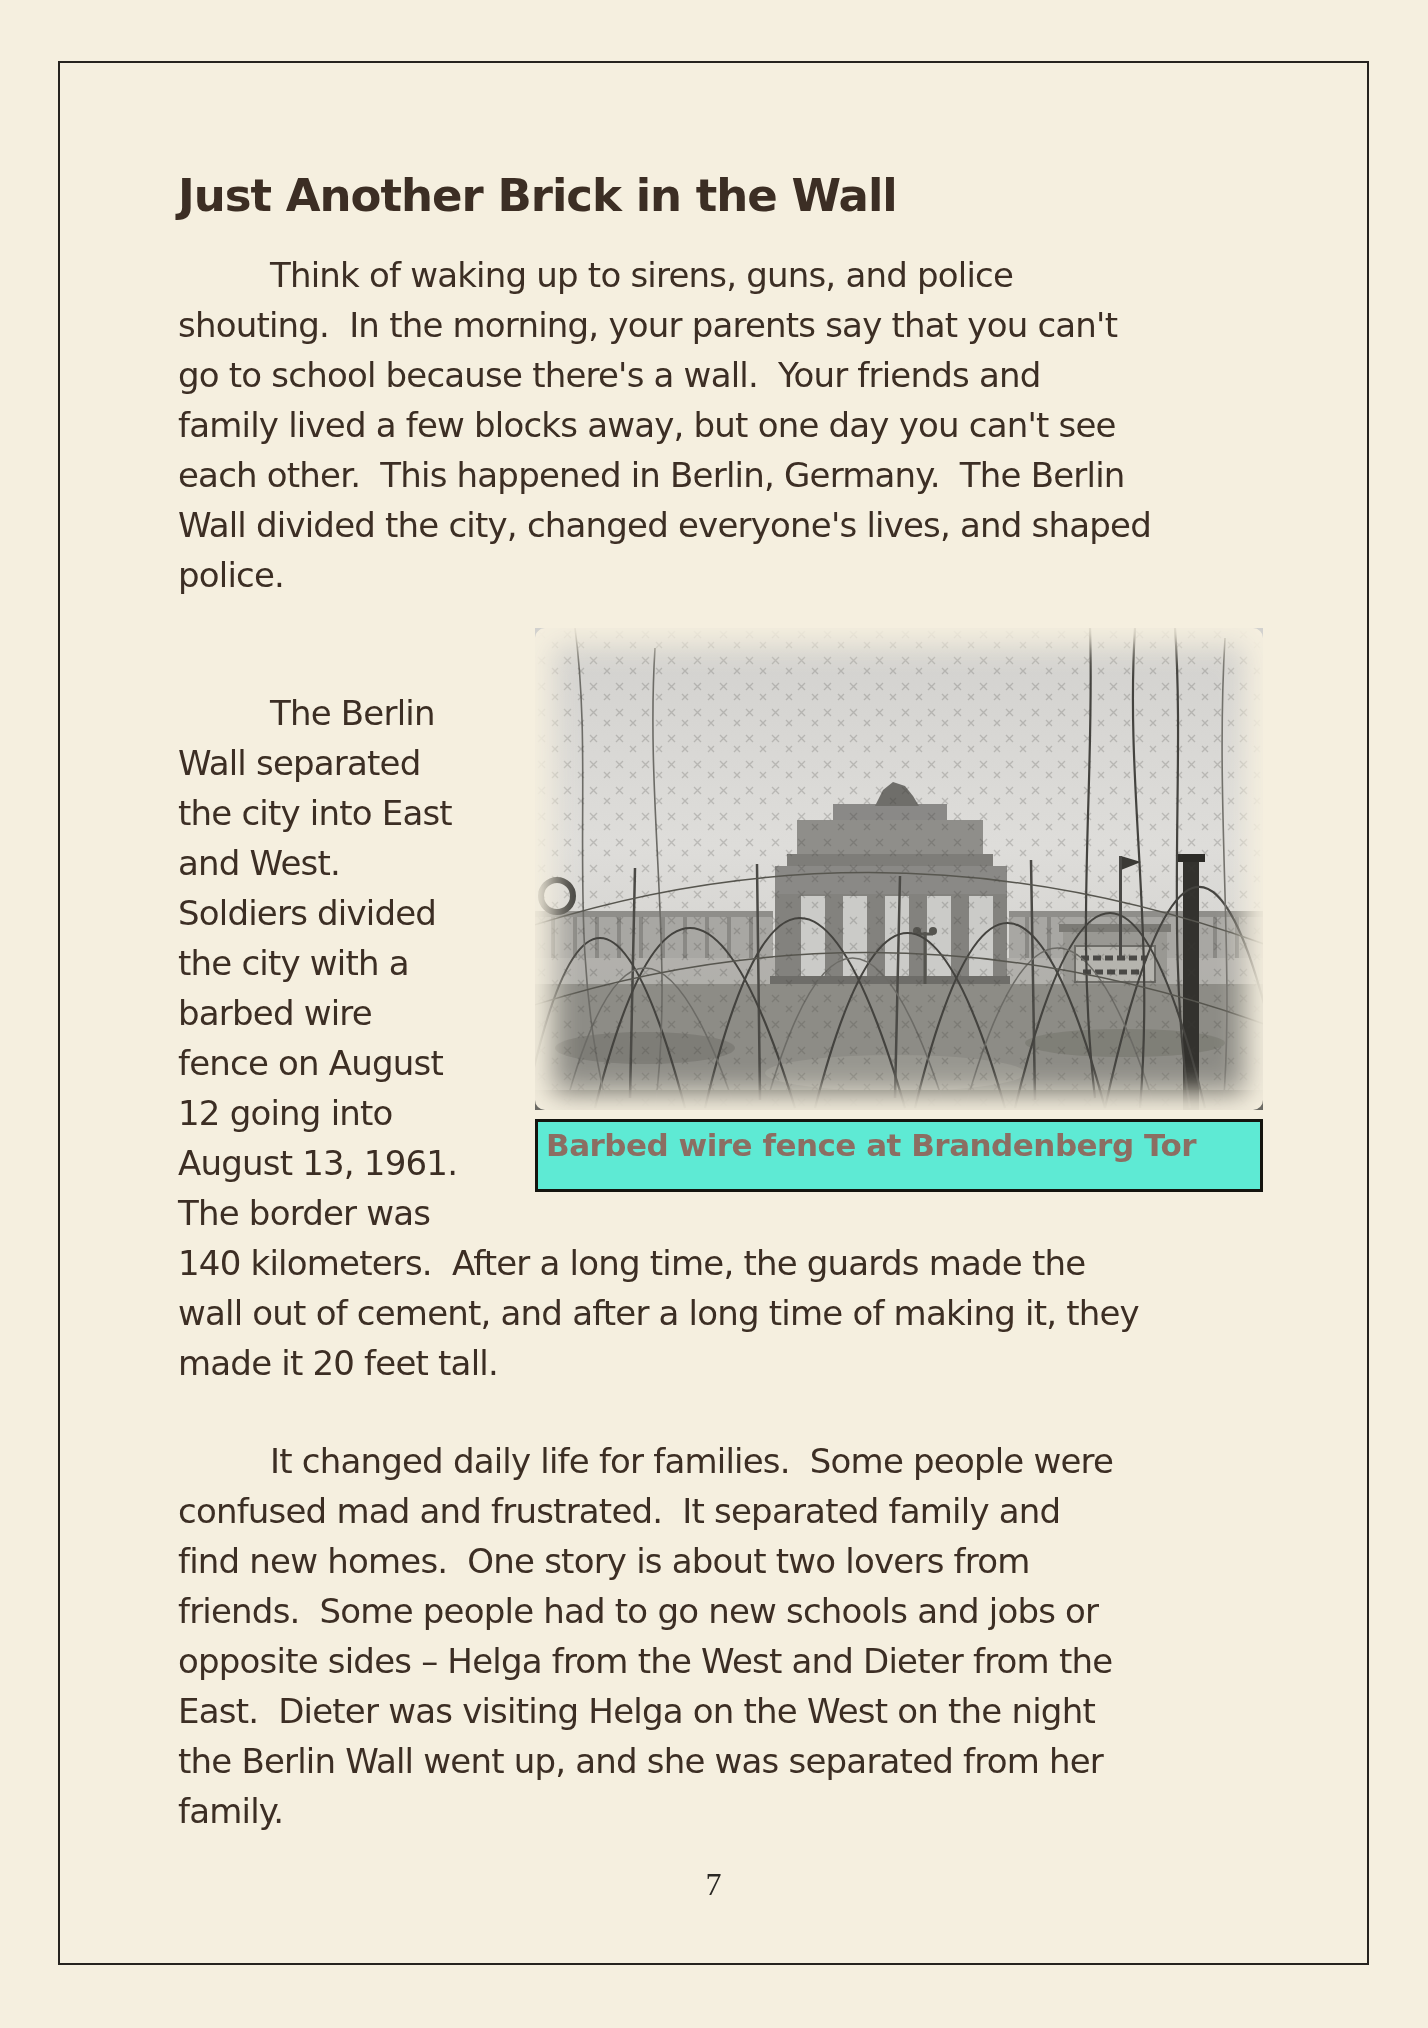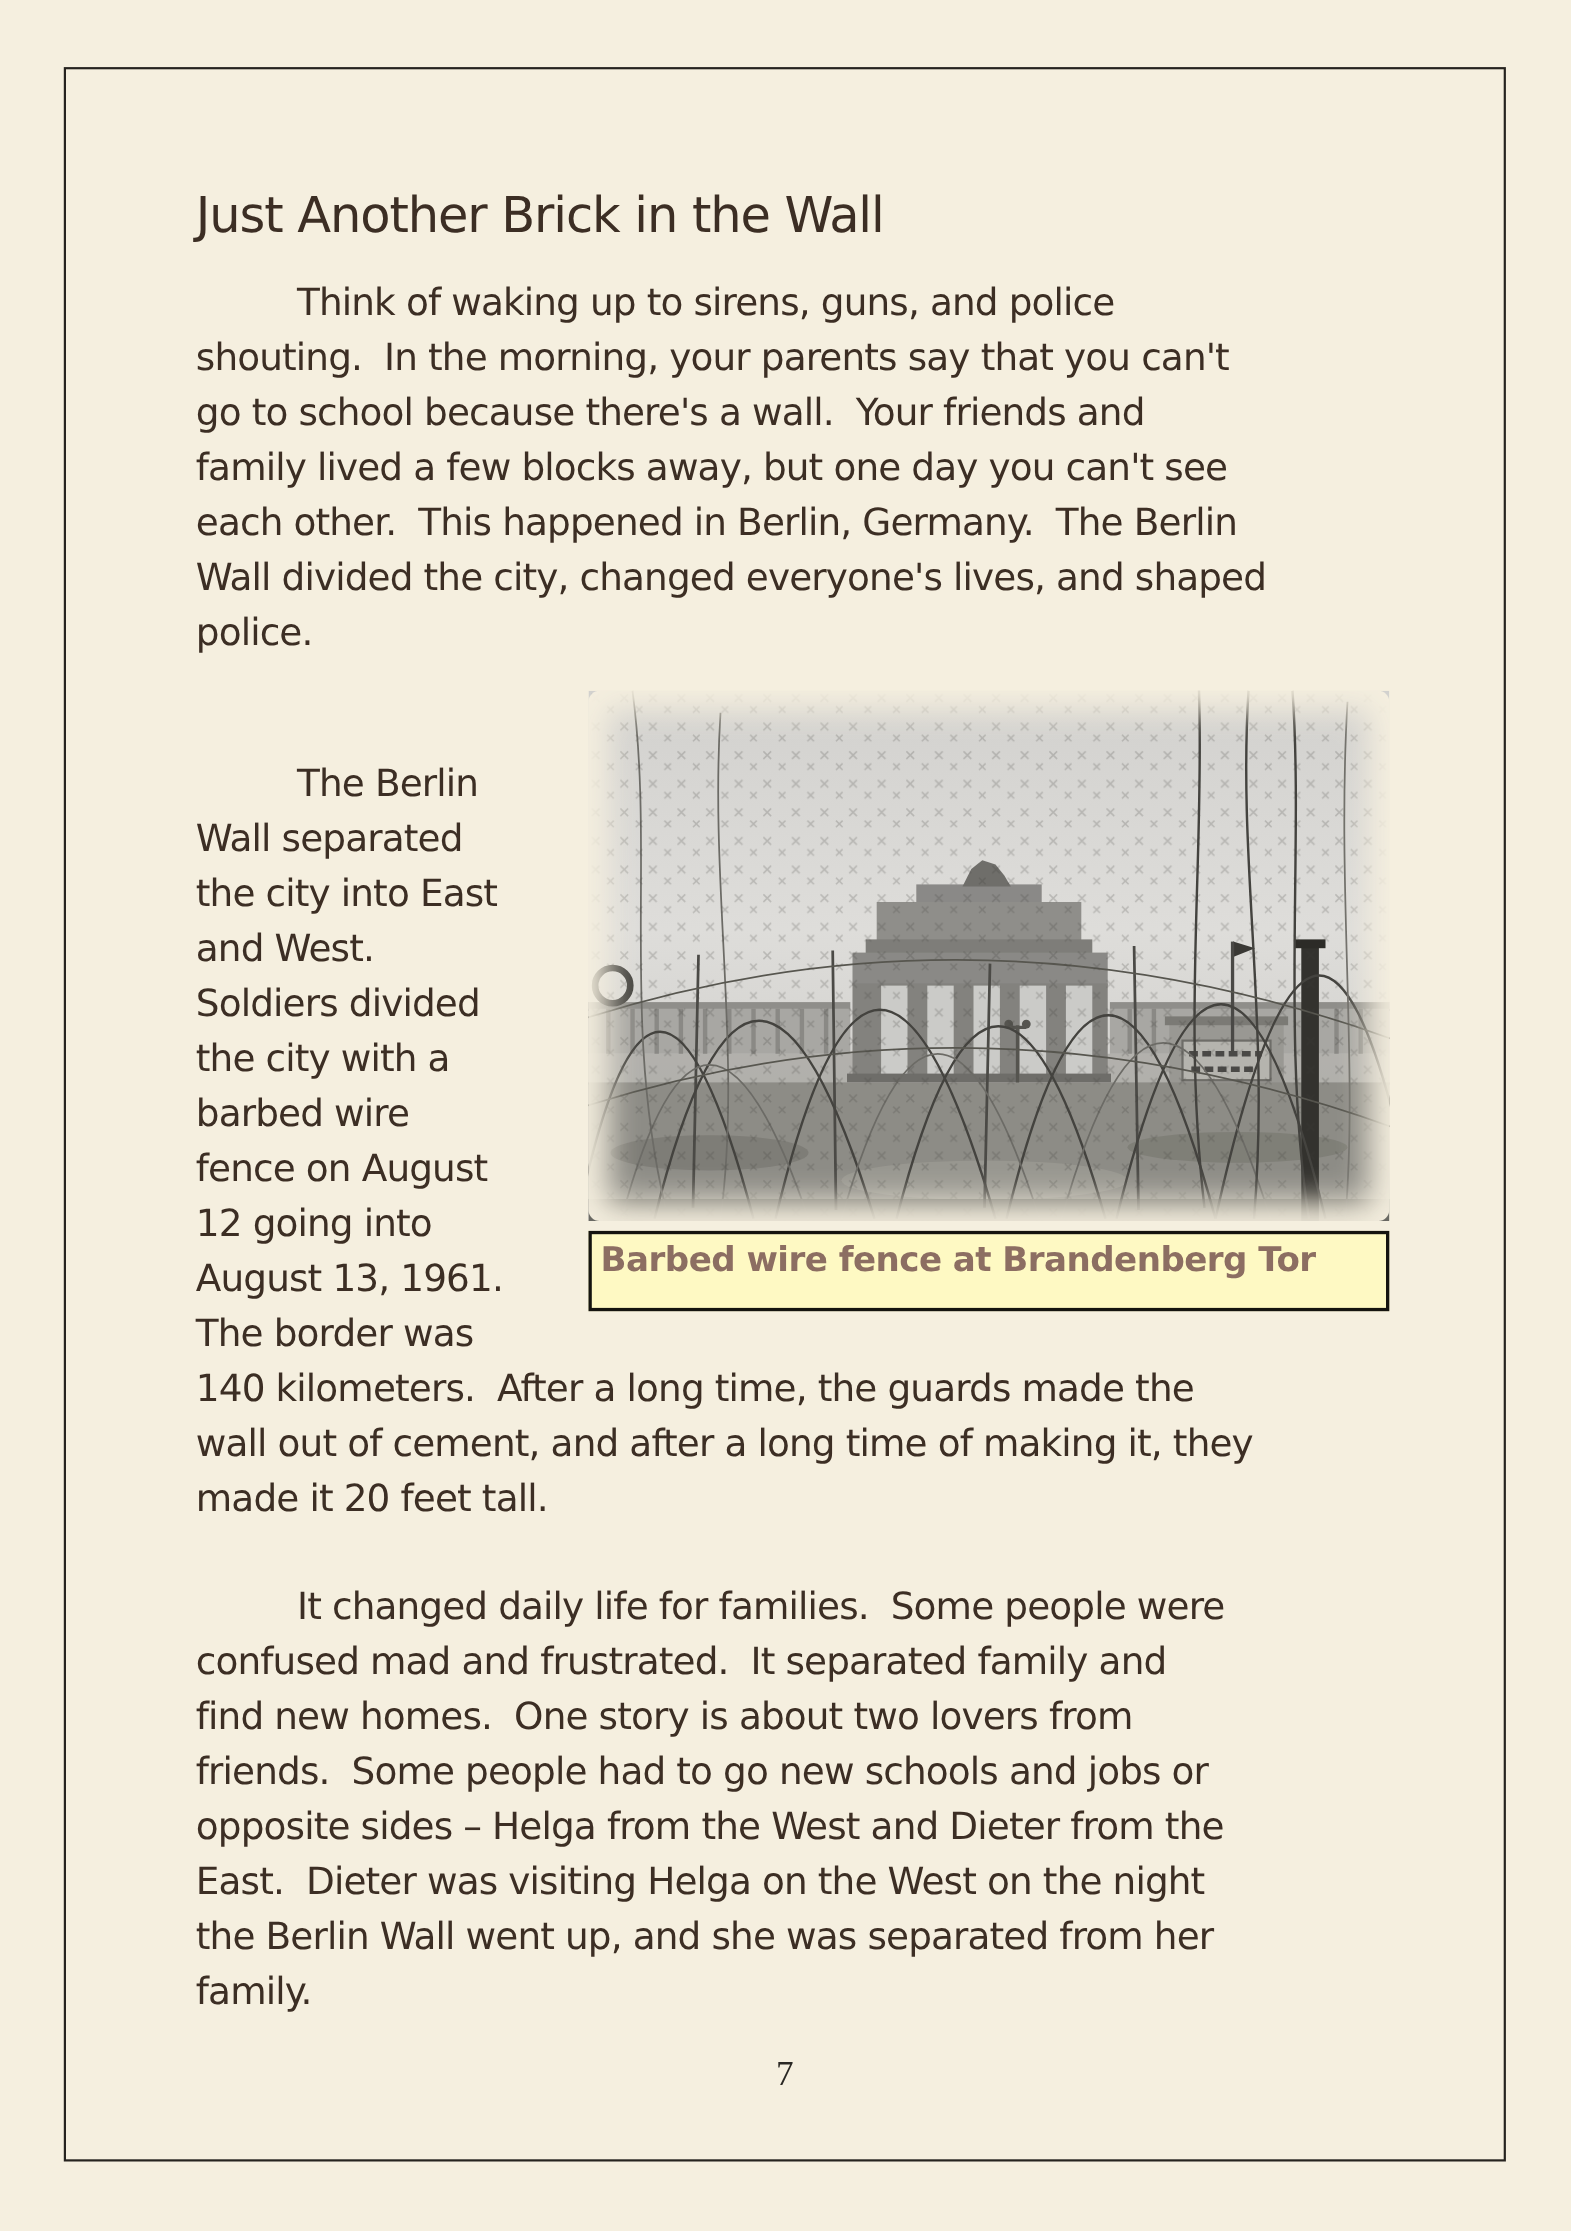--- a/index.html
+++ b/index.html
@@ -15,21 +15,21 @@
     position:absolute;left:58px;top:61px;
     width:1311px;height:1904px;
     border:2px solid #26231f;
     box-sizing:border-box;
   }
   .content{
     position:absolute;left:178px;top:168px;width:1104px;
   }
   .title{
     margin:0;
-    font-size:45px;font-weight:normal;letter-spacing:-1px;
+    font-size:45px;font-weight:bold;letter-spacing:-1px;
     line-height:56px;color:#3c2e24;
   }
   .para{margin:0;}
   .p1{margin-top:26px;}
   .p2{margin-top:88px;}
   .p3{margin-top:48px;}
   .ln{
     height:50px;line-height:50px;
     font-size:34px;font-weight:normal;letter-spacing:-0.8px;
     white-space:pre;
@@ -43,21 +43,21 @@
   .feather{
     position:absolute;left:0;top:0;right:0;bottom:0;
     box-shadow:inset 0 0 28px 18px #f5efdf;
     border-radius:10px;
     pointer-events:none;
   }
   .caption{
     margin-top:9px;
     width:728px;height:73px;
     box-sizing:border-box;
-    background:#fef9c3;
+    background:#5eead4;
     border:3px solid #15140f;
     padding:5px 8px 0 8px;
     font-size:31px;font-weight:bold;letter-spacing:-0.5px;
     color:#8c6e62;
     white-space:nowrap;overflow:hidden;
   }
   .pageno{
     position:absolute;left:58px;top:1866px;width:1311px;
     text-align:center;
     font-family:"Liberation Serif",serif;

